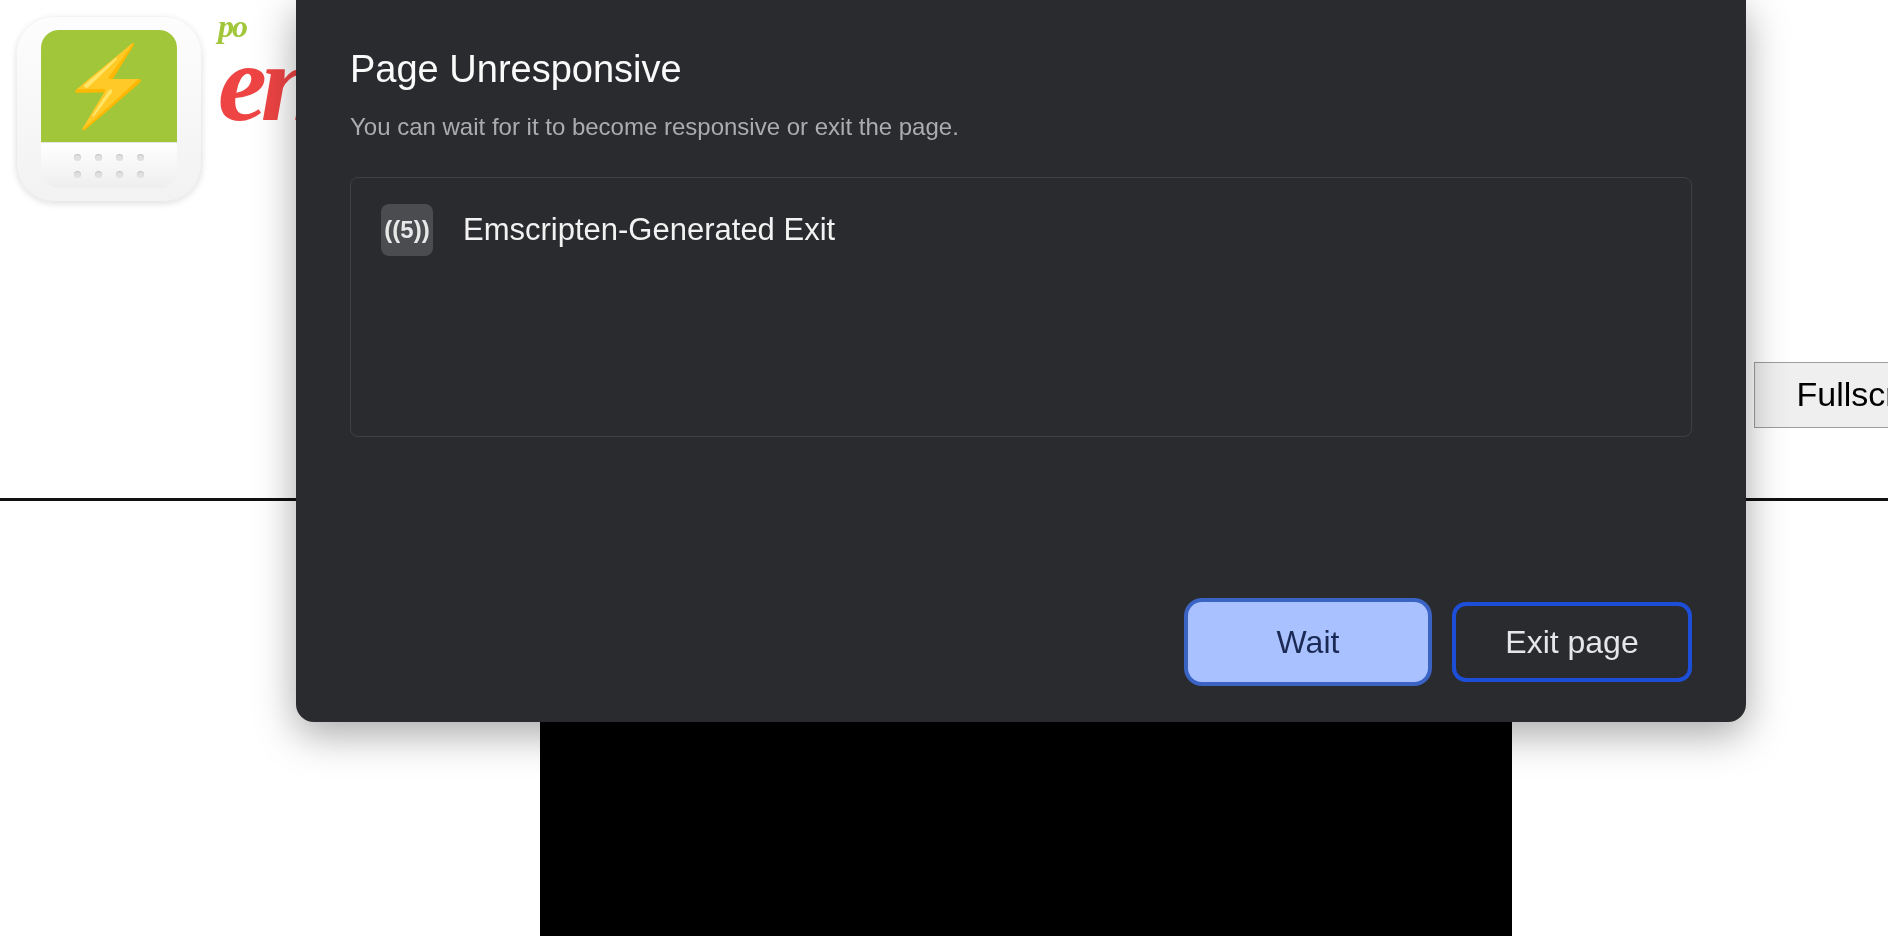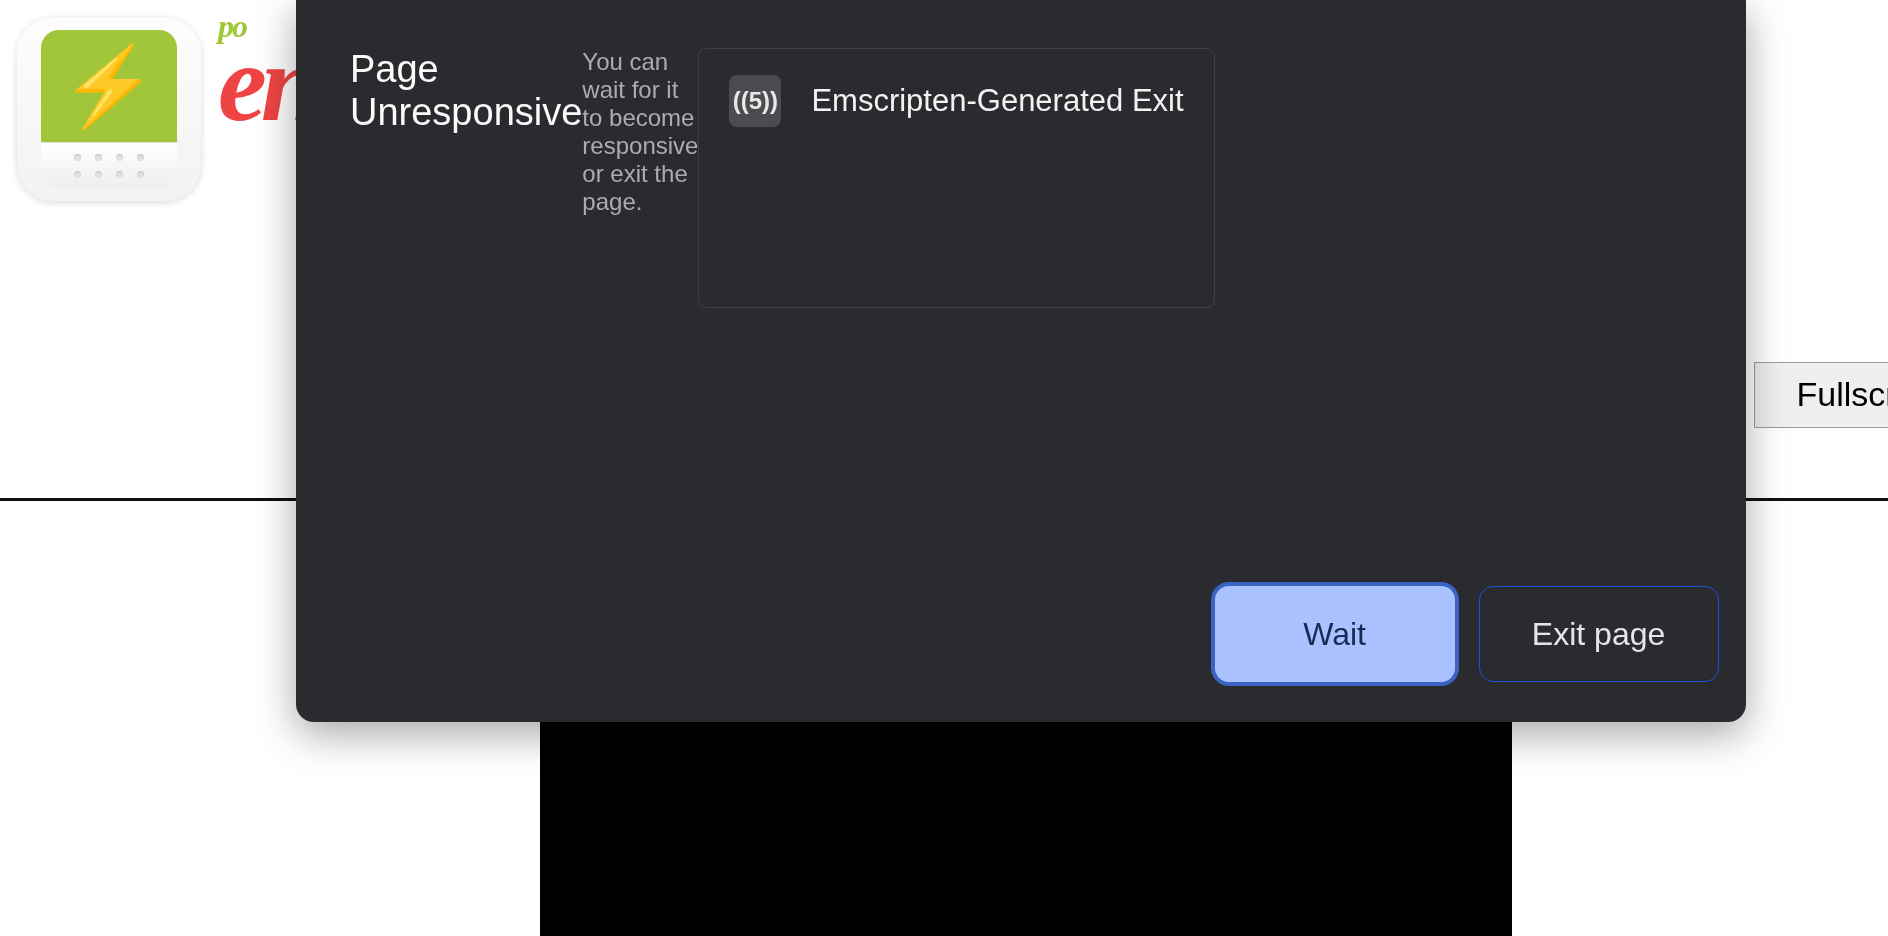--- a/index.html
+++ b/index.html
@@ -108,21 +108,21 @@
     left: 296px;
     top: 0;
     width: 1450px;
     height: 722px;
     background: #2a2b2f;
     border-radius: 0 0 18px 18px;
     box-shadow: 0 12px 40px rgba(0,0,0,0.35);
     padding: 48px 54px 40px 54px;
     color: #fff;
     display: flex;
-    flex-direction: row;
+    flex-direction: column;
   }
   .modal-title {
     font-size: 38px;
     font-weight: 500;
     color: #fafafa;
     margin-bottom: 22px;
   }
   .modal-msg {
     font-size: 24px;
     color: #aaacae;
@@ -154,39 +154,39 @@
     color: #f2f2f2;
   }
   .modal-buttons {
     margin-top: auto;
     display: flex;
     justify-content: flex-end;
     gap: 24px;
     padding-top: 40px;
   }
   .btn {
-    height: 96px;
+    height: 80px;
     border-radius: 14px;
     font-size: 32px;
     font-weight: 500;
     padding: 0 46px;
     cursor: pointer;
     display:flex; align-items:center; justify-content:center;
     border: 1px solid transparent;
   }
   .btn-primary {
     background: #a9c2ff;
     color: #1b2a55;
     box-shadow: 0 0 0 4px #3b63c4, inset 0 0 0 2px #a9c2ff;
     min-width: 240px;
   }
   .btn-secondary {
     background: transparent;
     color: #e4e6e8;
-    border: 1px solid #1d4ed8;
+    border: 4px solid #1d4ed8;
     min-width: 240px;
   }
 </style>
 </head>
 <body>
 
 <div class="logo">
   <div class="logo-top">
     <span class="logo-bolt">⚡</span>
   </div>

